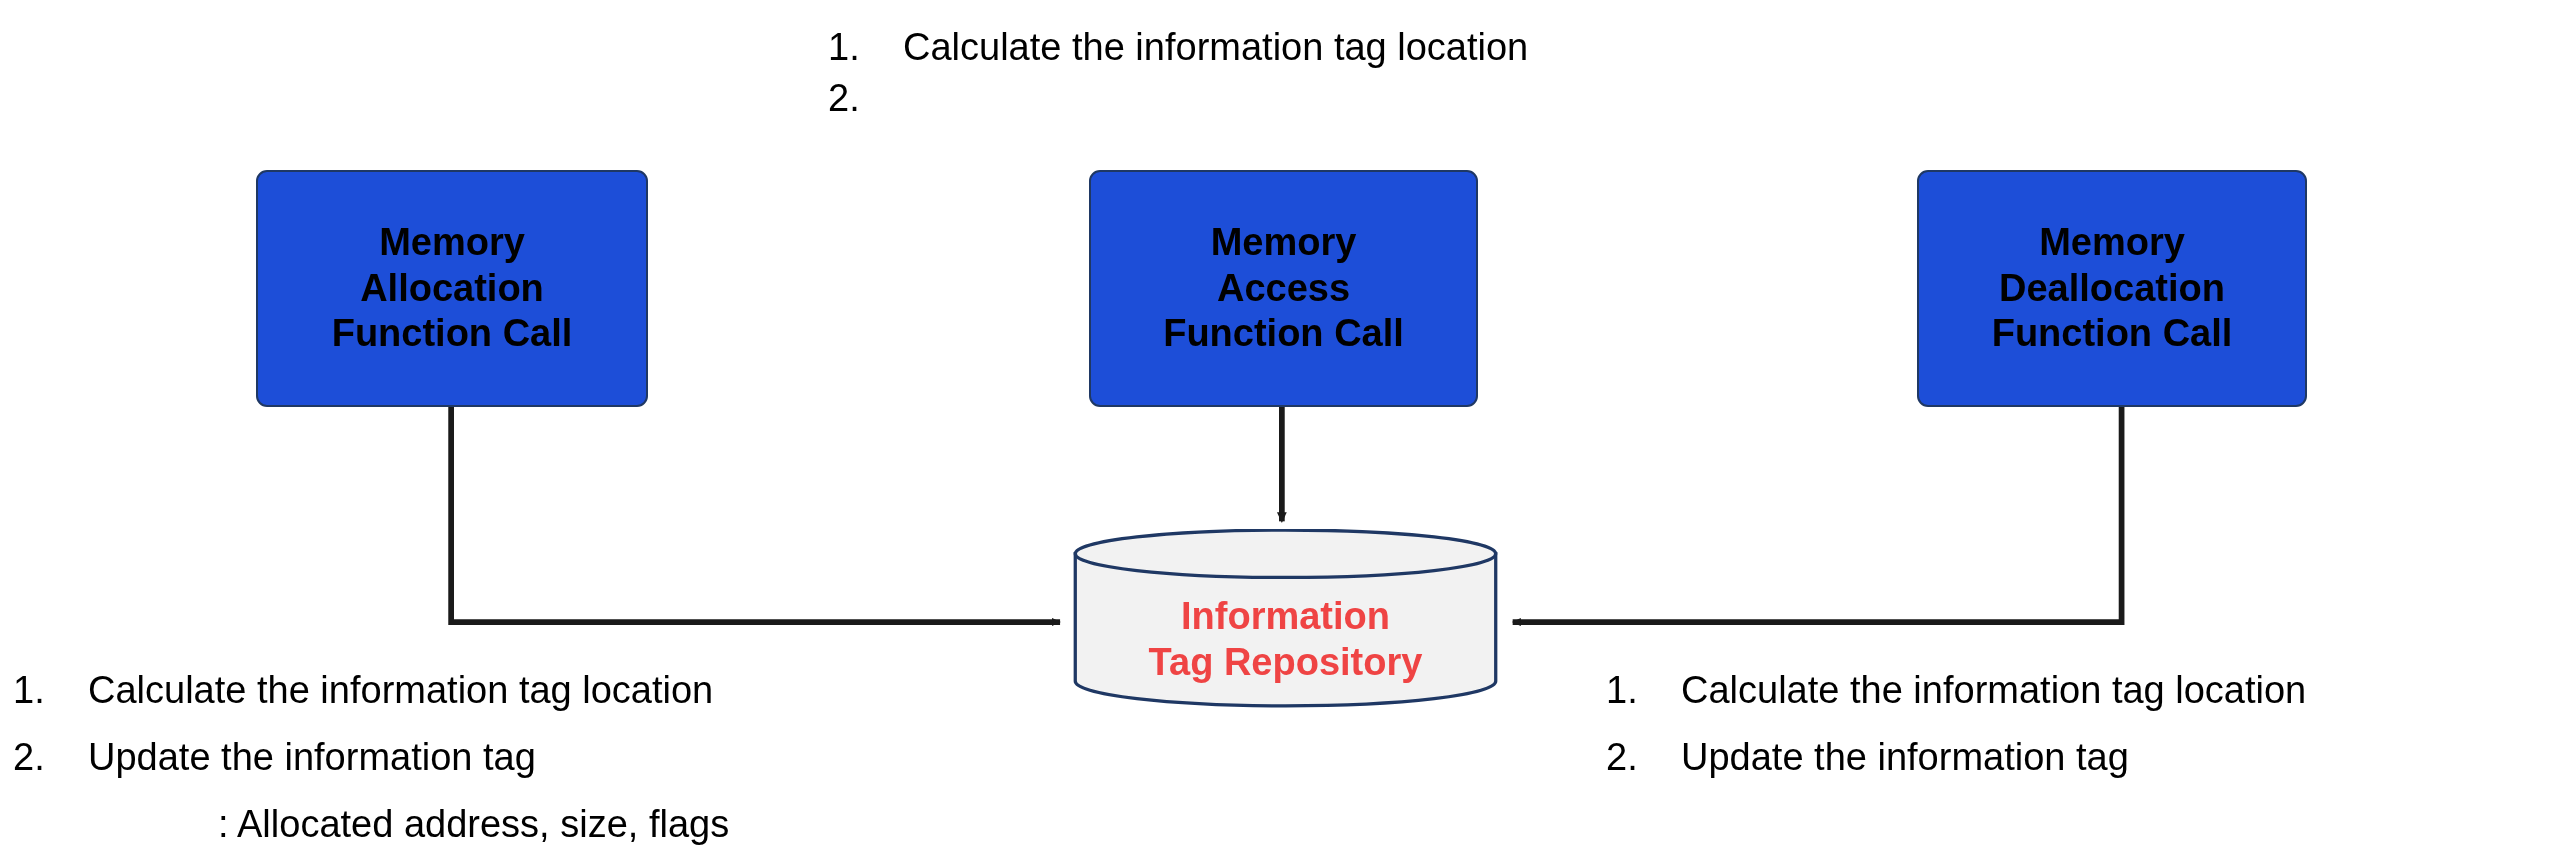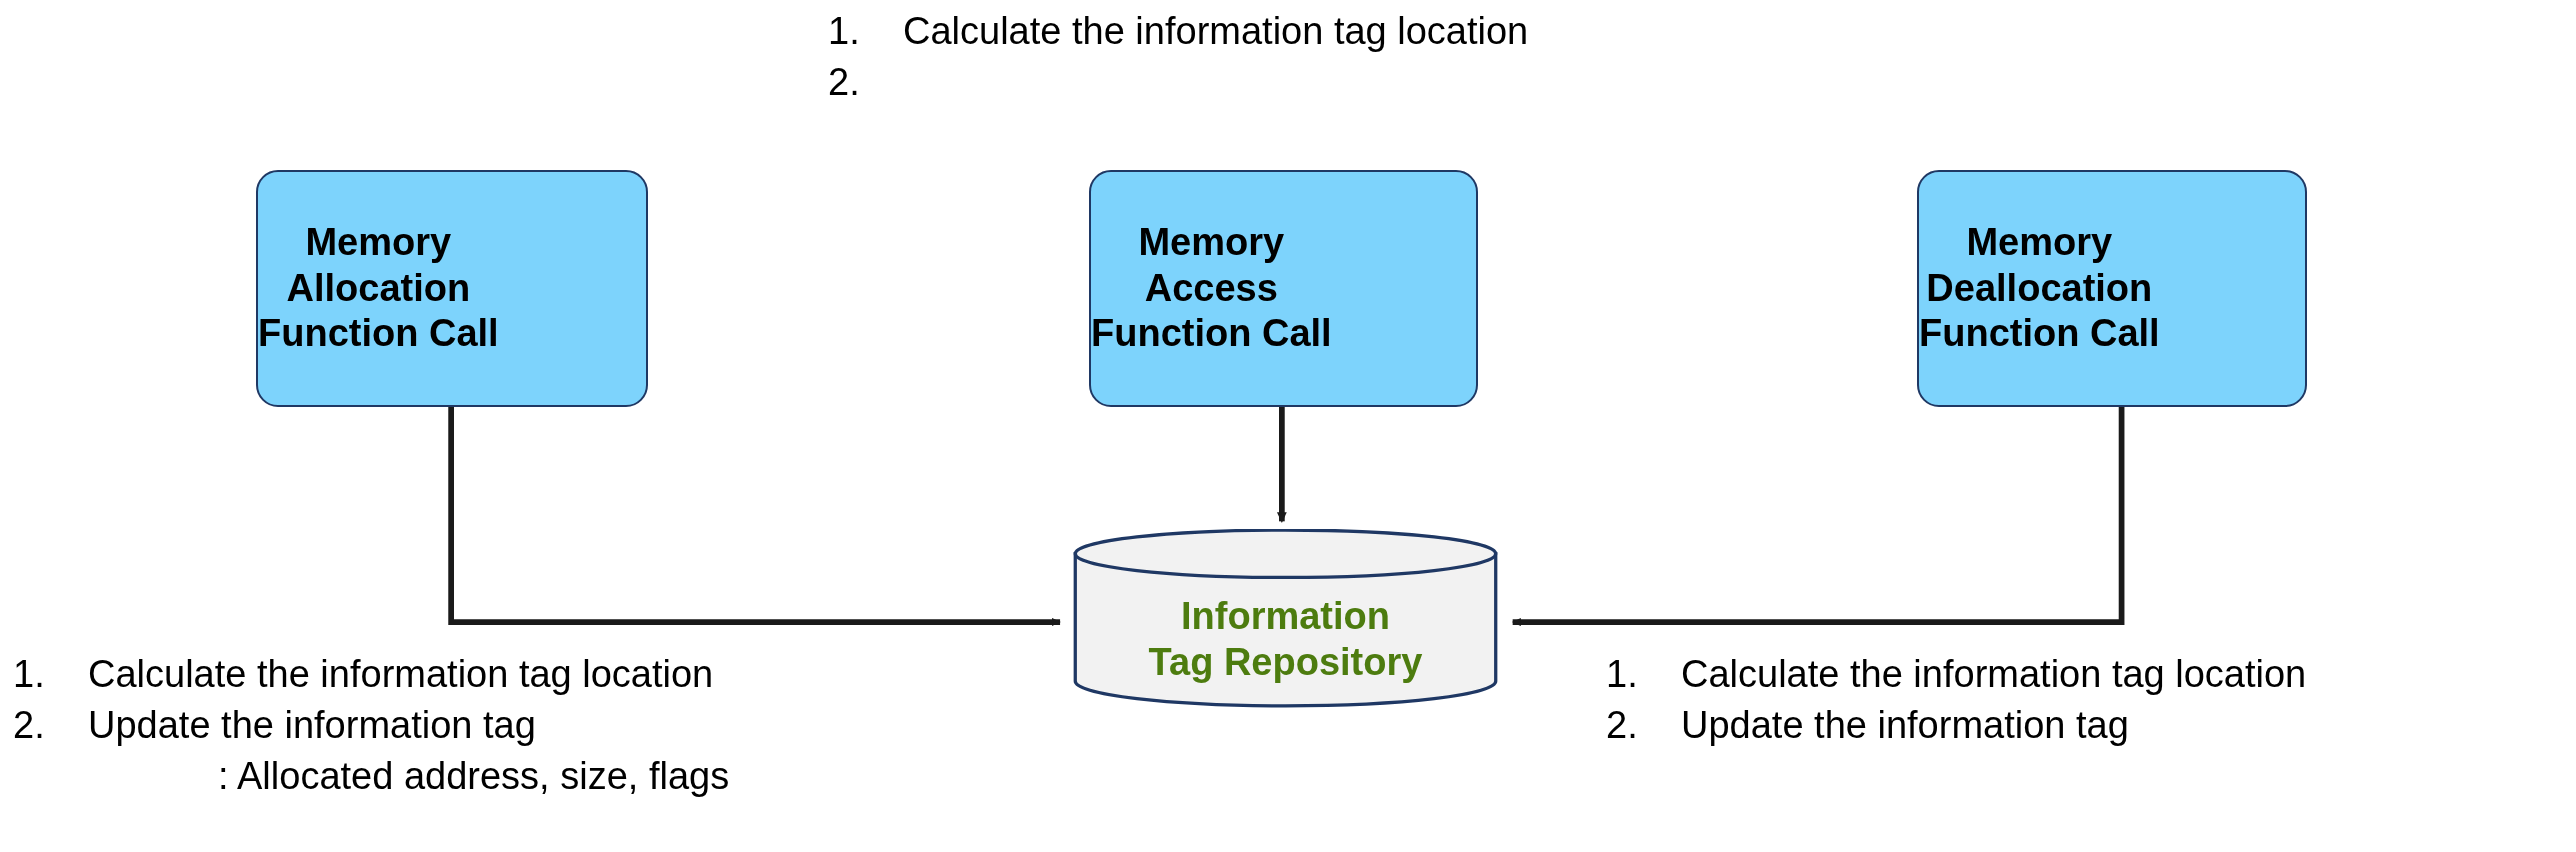--- a/index.html
+++ b/index.html
@@ -35,35 +35,37 @@
     align-items: baseline;
     margin-bottom: 13px;
   }
   .note-num {
     width: 75px;
     flex: 0 0 75px;
     text-align: left;
   }
   .note-text {
     text-align: left;
+    margin-top: 16px;
   }
   .note-sub {
     margin-left: 205px;
     margin-bottom: 0;
   }
 
   
   .fn-box {
     position: absolute;
     box-sizing: border-box;
-    background: #7dd3fc;
+    background: #1d4ed8;
     border: 2.5px solid #1f3864;
-    border-radius: 22px;
+    border-radius: 11px;
     display: flex;
     align-items: center;
+    justify-content: center;
     text-align: center;
   }
   .fn-box-label {
     font-family: "Liberation Sans", sans-serif;
     font-weight: bold;
     font-size: 38px;
     line-height: 1.20;
     color: #000000;
     white-space: pre-line;
   }
@@ -80,21 +82,21 @@
   .cyl-label {
     position: absolute;
     left: 0;
     right: 0;
     top: 64px;
     text-align: center;
     font-family: "Liberation Sans", sans-serif;
     font-weight: bold;
     font-size: 38px;
     line-height: 1.22;
-    color: #4d7c0f;
+    color: #ef4444;
     white-space: pre-line;
     pointer-events: none;
   }
 
   
   .connector {
     position: absolute;
     left: 0;
     top: 0;
     width: 2576px;

